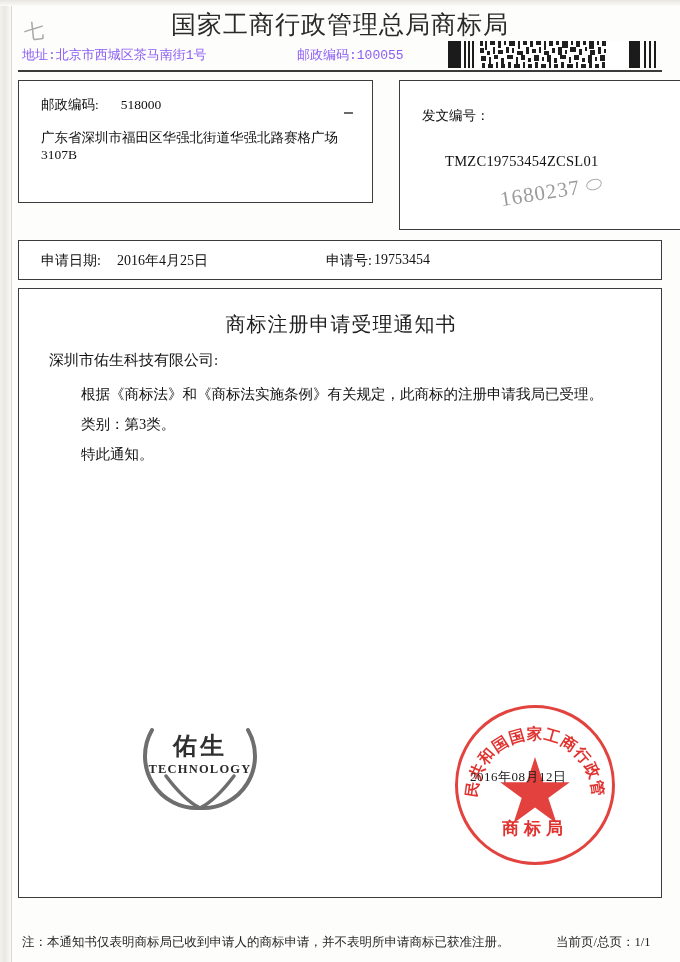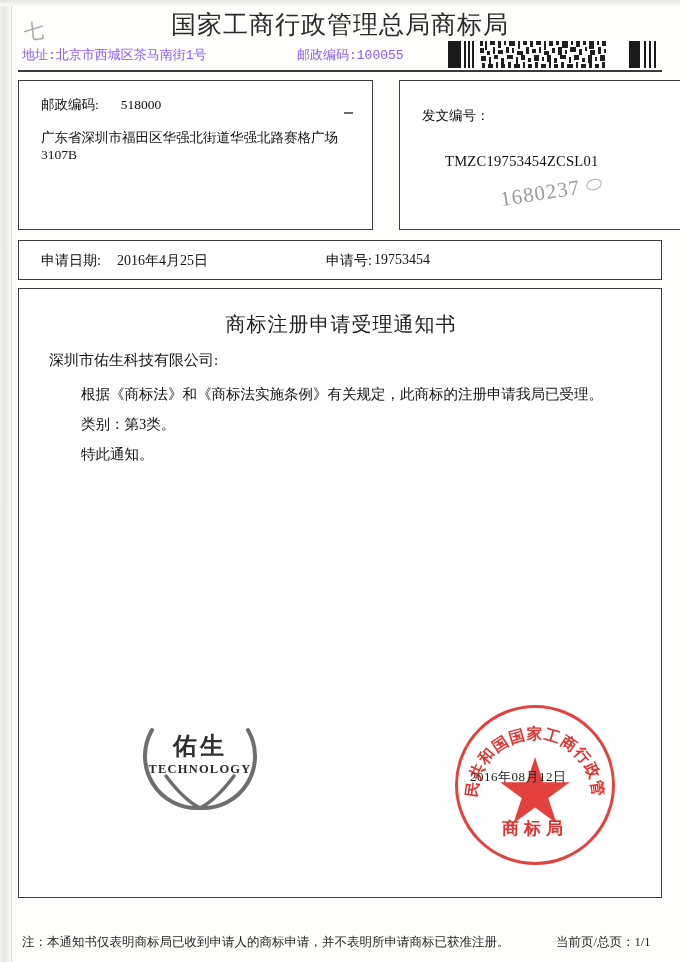--- a/index.html
+++ b/index.html
@@ -86,21 +86,21 @@
     background: #3a3a3a;
   }
 
   
   .box {
     position: absolute;
     border: 1.6px solid #3c3c3c;
     background: #ffffff;
     box-sizing: border-box;
   }
-  #addr-box { left: 18px; top: 80px; width: 355px; height: 150px; }
+  #addr-box { left: 18px; top: 80px; width: 355px; height: 123px; }
   #docno-box { left: 399px; top: 80px; width: 307px; height: 150px; padding-left: 12px; }
 
   .postal-line {
     position: absolute; left: 22px; top: 15px;
     font-size: 13.5px; white-space: nowrap;
   }
   .postal-label { display: inline-block; }
   .postal-value { display: inline-block; margin-left: 22px; font-family: "Liberation Serif", serif; }
 
   .addr-text {

